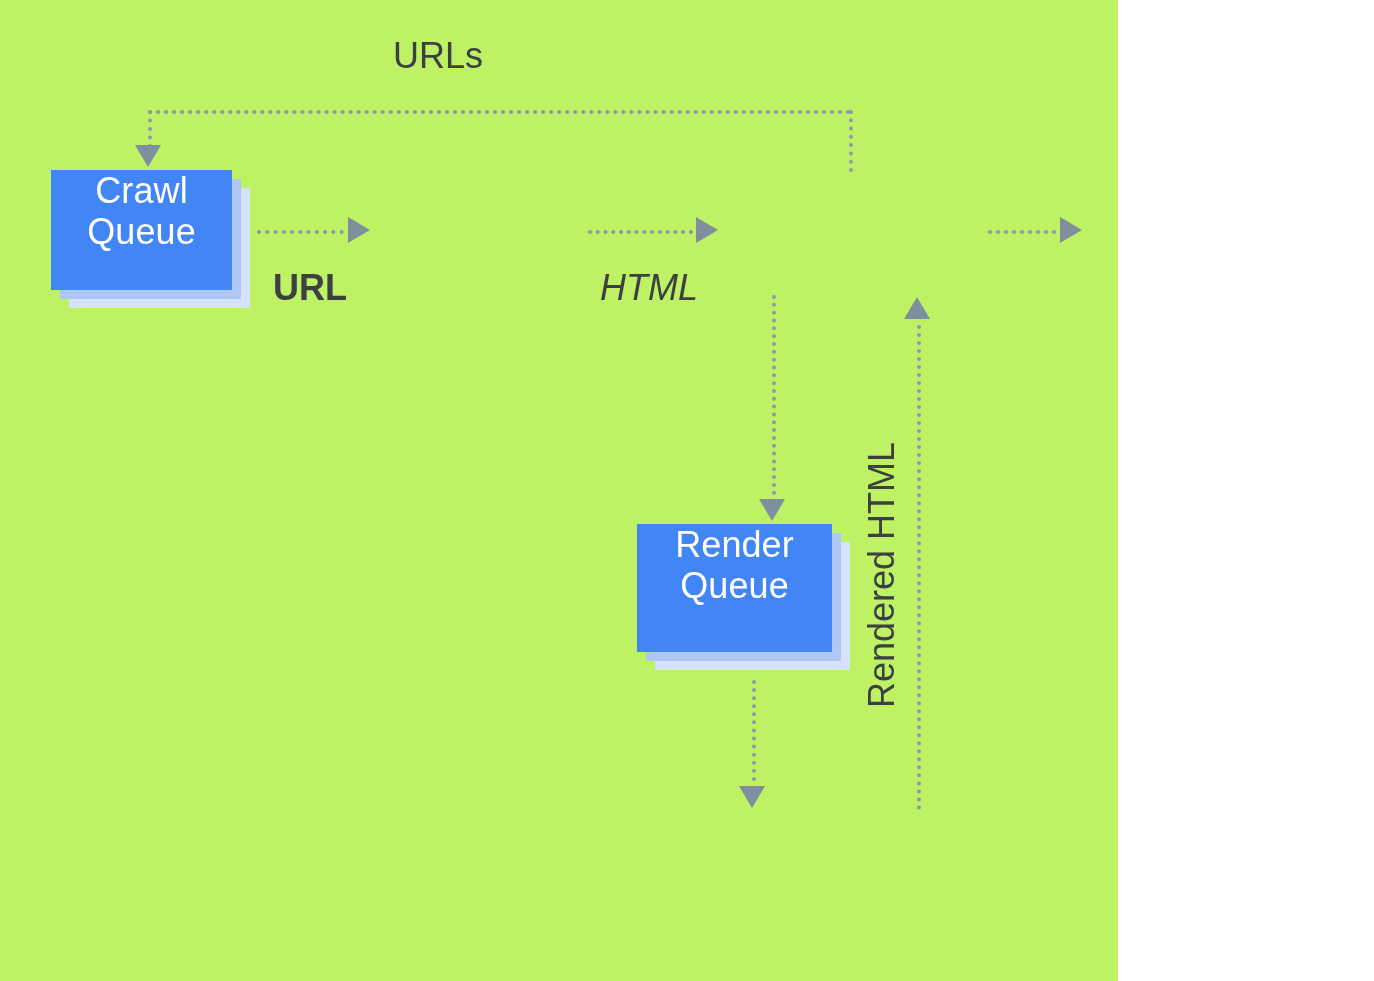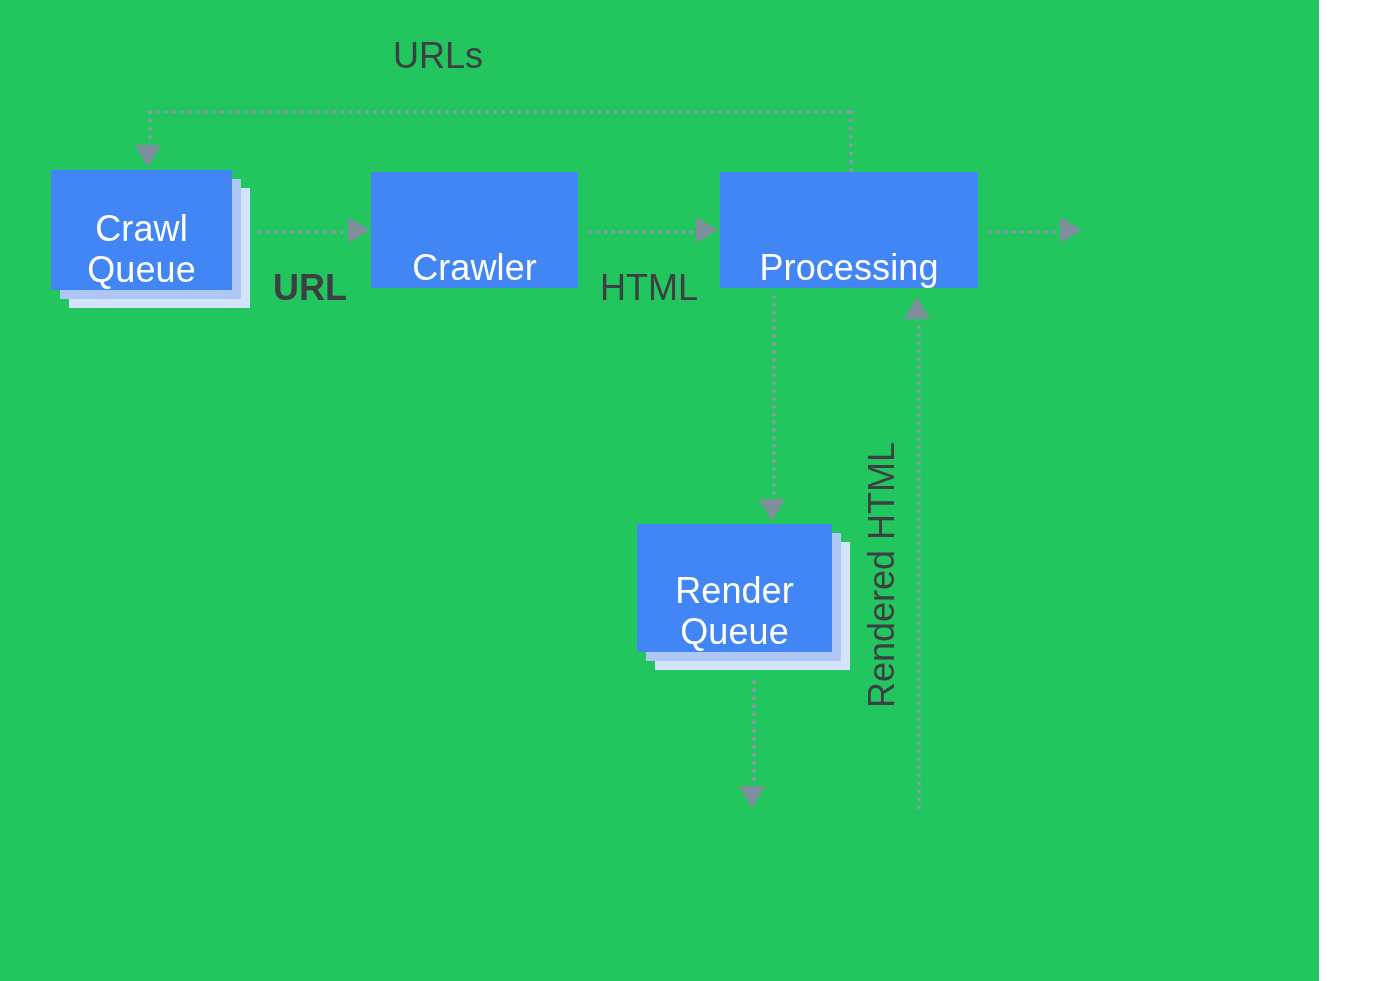--- a/index.html
+++ b/index.html
@@ -6,37 +6,37 @@
     margin: 0;
     padding: 0;
     background: #ffffff;
   }
   body {
     font-family: "Liberation Sans", sans-serif;
     -webkit-font-smoothing: antialiased;
   }
   #canvas {
     position: relative;
-    width: 1319px;
+    width: 1118px;
     height: 981px;
-    background: #22c55e;
+    background: #bef264;
     overflow: hidden;
   }
 
   
   .node {
     position: absolute;
     box-sizing: border-box;
   }
   .node .face {
     position: absolute;
     inset: 0;
     background: #4285f4;
     display: flex;
-    align-items: flex-end;
+    align-items: flex-start;
     justify-content: center;
     z-index: 3;
   }
   .node .shadow1,
   .node .shadow2 {
     position: absolute;
     left: 0; top: 0;
     width: 100%; height: 100%;
   }
   .node .shadow1 { background: #aec7f7; transform: translate(9px, 9px);  z-index: 2; }
@@ -121,35 +121,25 @@
     <div class="face">
       <span class="label">Crawl
 Queue</span>
     </div>
   </div>
 
   <div class="dot-h" style="left:257px; top:230px; width:95px;"></div>
   <div class="arrow right" style="left:348px; top:217px;"></div>
   <div class="edge-label" style="left:273px; top:270px;font-weight:bold;">URL</div>
 
-  <div class="node" style="left:371px; top:172px; width:207px; height:116px;">
-    <div class="face">
-      <span class="label">Crawler</span>
-    </div>
-  </div>
 
   <div class="dot-h" style="left:588px; top:230px; width:105px;"></div>
   <div class="arrow right" style="left:696px; top:217px;"></div>
-  <div class="edge-label" style="left:600px; top:270px;">HTML</div>
+  <div class="edge-label" style="left:600px; top:270px;font-style:italic;">HTML</div>
 
-  <div class="node" style="left:720px; top:172px; width:258px; height:116px;">
-    <div class="face">
-      <span class="label">Processing</span>
-    </div>
-  </div>
 
   <div class="dot-h" style="left:988px; top:230px; width:68px;"></div>
   <div class="arrow right" style="left:1060px; top:217px;"></div>
 
 
   <div class="dot-v" style="left:772px; top:295px; height:200px;"></div>
   <div class="arrow down" style="left:759px; top:499px;"></div>
 
   <div class="node" style="left:637px; top:524px; width:195px; height:128px;">
     <div class="shadow2"></div>

